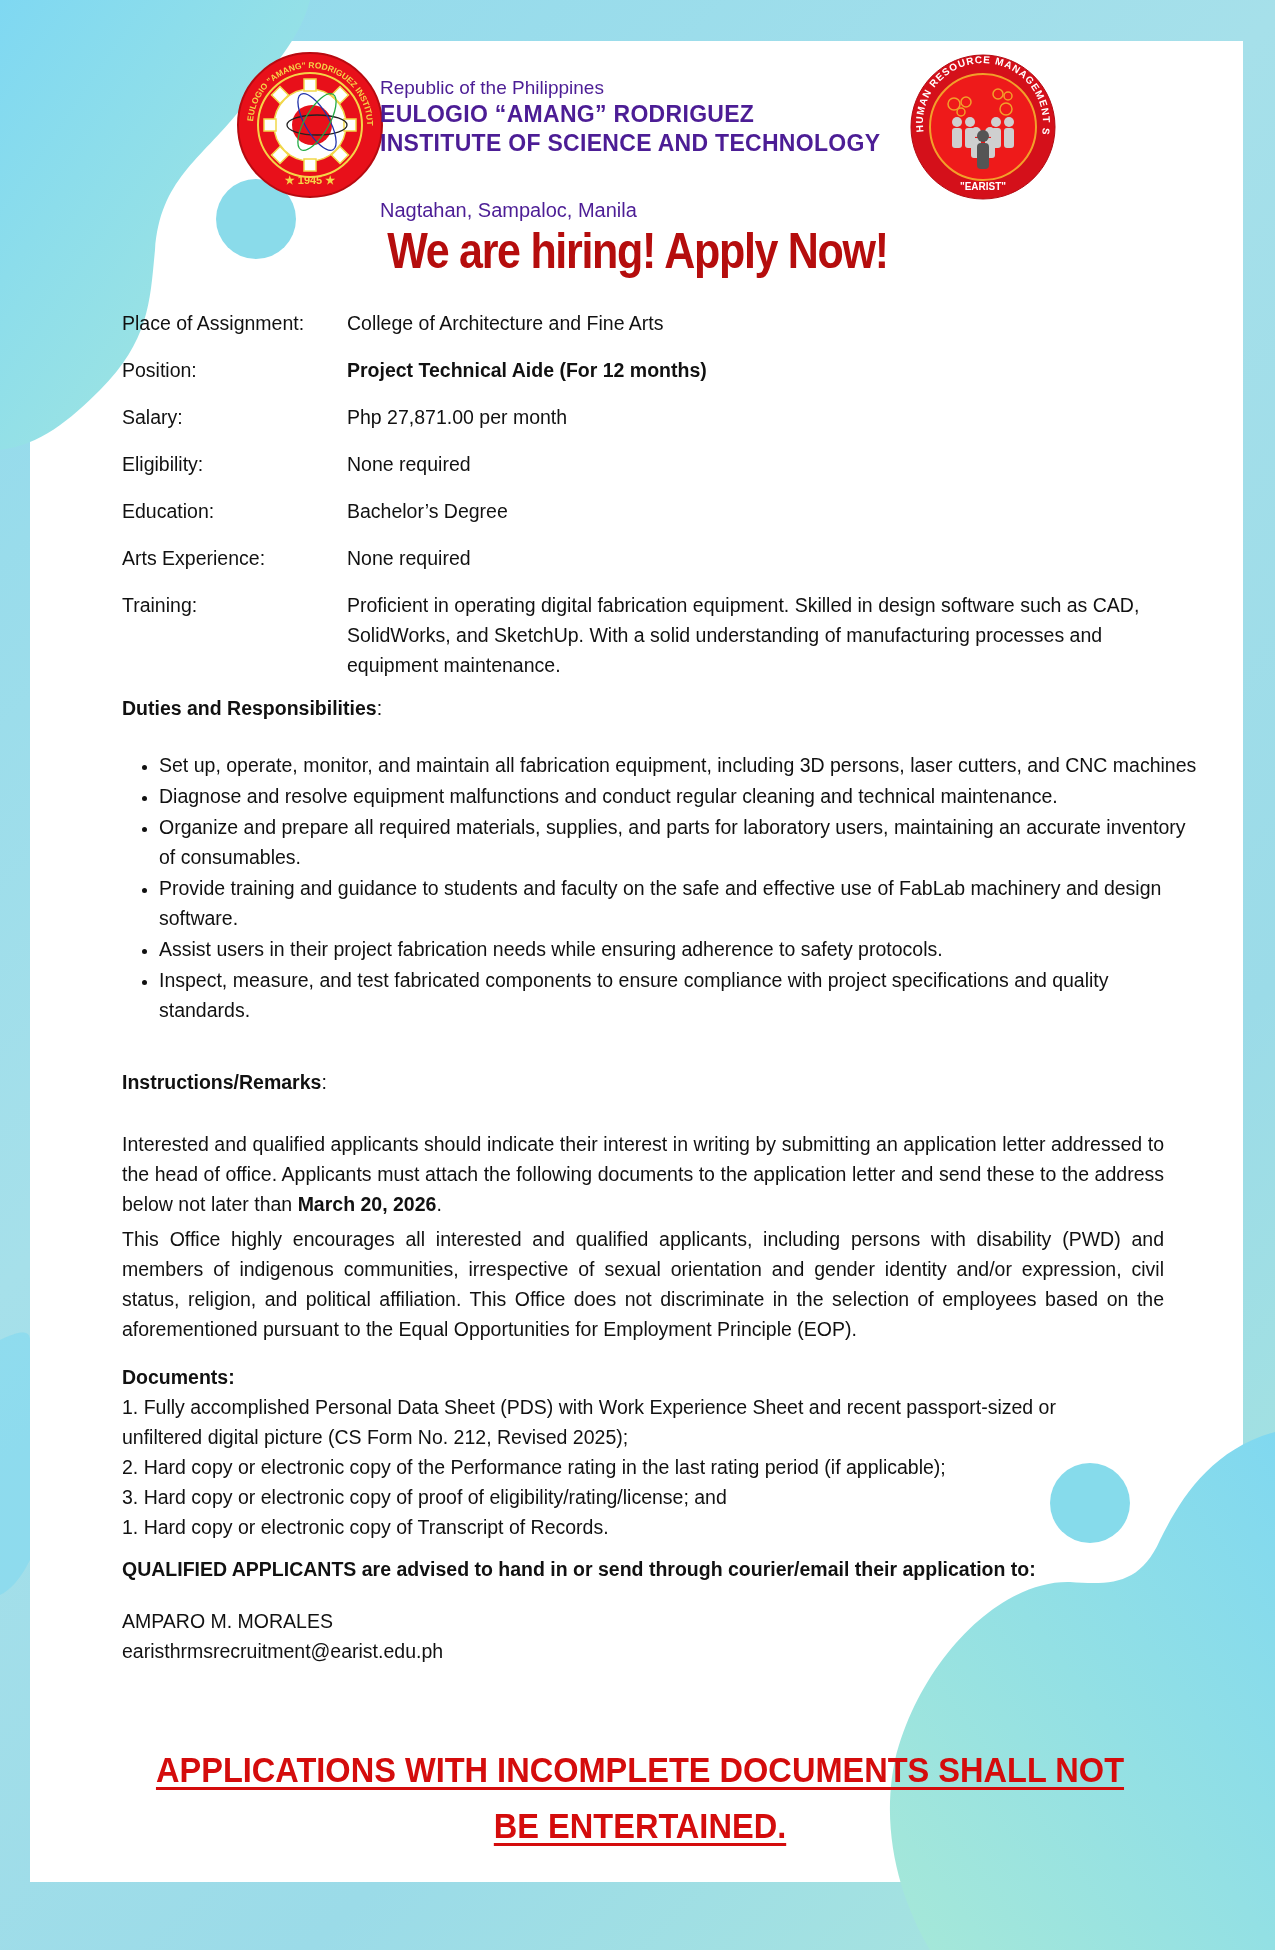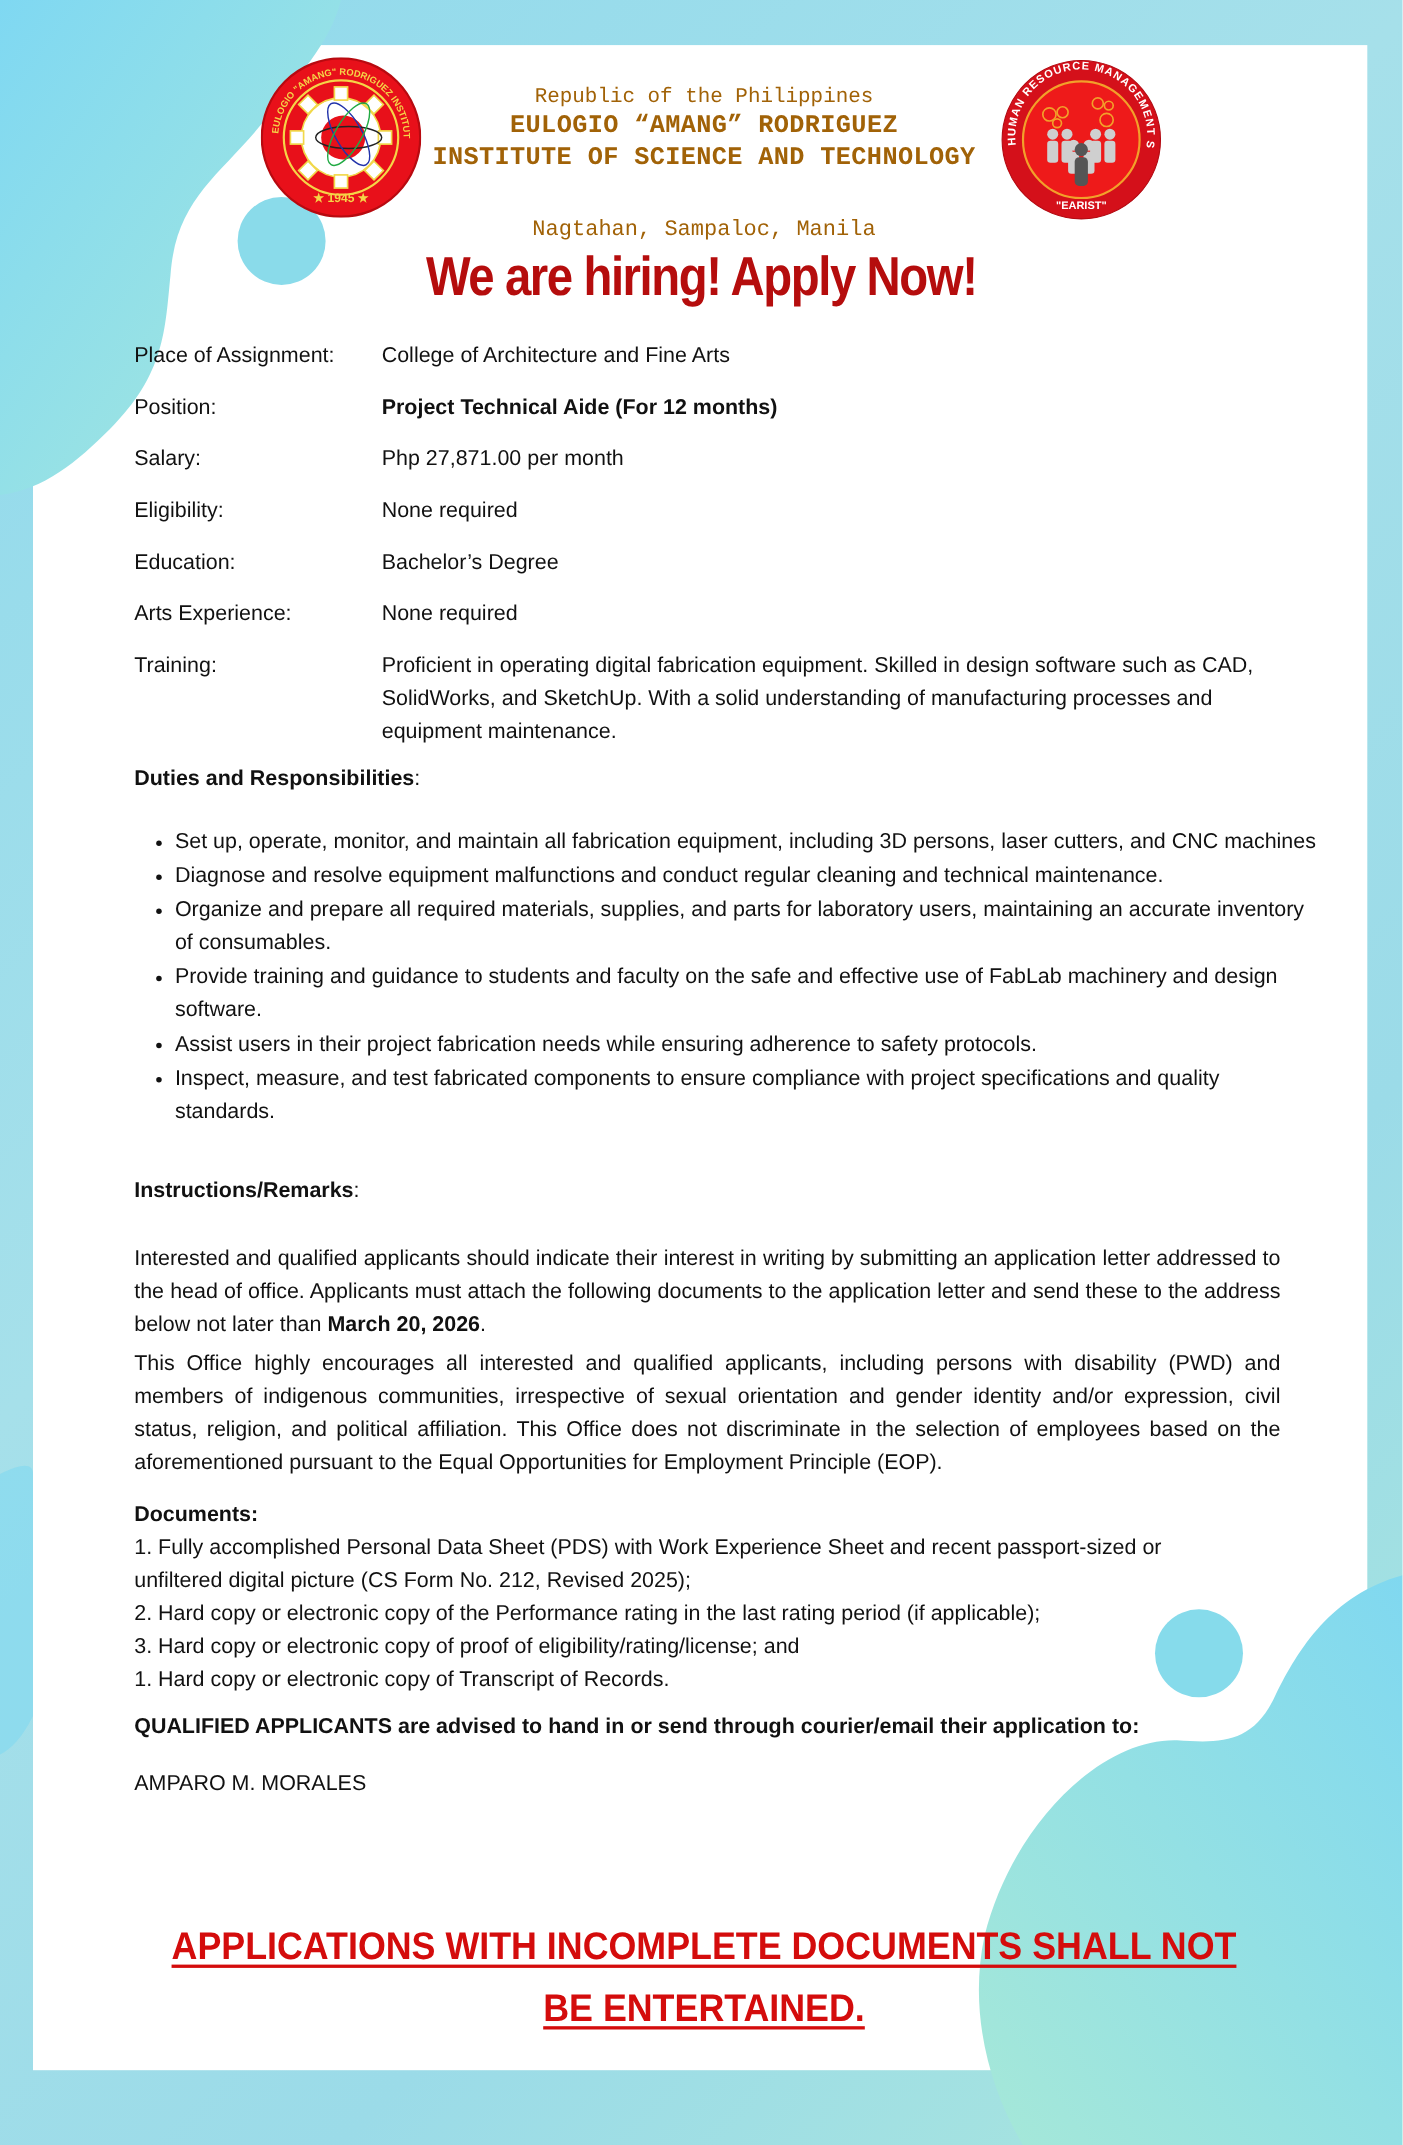--- a/index.html
+++ b/index.html
@@ -9,22 +9,22 @@
     font-family: "Liberation Sans", "DejaVu Sans", sans-serif;
     color:#111;
   }
   .bg-blob { position:absolute; }
   .card {
     position:absolute; left:30px; top:41px; width:1213px; height:1841px;
     background:#ffffff;
   }
   .content { position:absolute; left:0; top:0; width:1275px; height:1950px; }
   .logo { position:absolute; width:146px; height:146px; }
-  .hdr { position:absolute; left:380px; width:520px; text-align:center;
-    font-family:Liberation Mono, monospace; color:#a16207; }
+  .hdr { position:absolute; left:380px; width:520px; text-align:left;
+    font-family:Liberation Sans, sans-serif; color:#4c1d95; }
   .hdr .l1 { font-size:19px; line-height:24px; }
   .hdr .l2 { font-size:23px; line-height:29px; font-weight:bold; letter-spacing:0.3px; }
   .hdr .l4 { font-size:20px; line-height:24px;margin-top:40px; }
   .title {
     position:absolute; top:222px; left:0; width:1275px; text-align:center;
     font-family:"Liberation Sans", sans-serif; font-weight:bold; font-size:50px;
     color:#b50d0d; letter-spacing:-1.5px; transform:scaleX(0.86); transform-origin:center;
   }
   .row { position:absolute; left:122px; font-size:19.5px; line-height:30px; }
   .row .lbl { position:absolute; left:0; top:0; width:220px; white-space:nowrap; }
@@ -192,16 +192,17 @@
     <div style="width:990px;">1. Fully accomplished Personal Data Sheet (PDS) with Work Experience Sheet and recent passport-sized or unfiltered digital picture (CS Form No. 212, Revised 2025);</div>
     <div>2. Hard copy or electronic copy of the Performance rating in the last rating period (if applicable);</div>
     <div>3. Hard copy or electronic copy of proof of eligibility/rating/license; and</div>
     <div>1. Hard copy or electronic copy of Transcript of Records.</div>
   </div>
 
   <div class="section-h" style="top:1558px;">QUALIFIED APPLICANTS are advised to hand in or send through courier/email their application to:</div>
 
   <div class="contact">
     <div>AMPARO M. MORALES</div>
+    <div>earisthrmsrecruitment@earist.edu.ph</div>
   </div>
 
   <div class="warning">APPLICATIONS WITH INCOMPLETE DOCUMENTS SHALL NOT BE ENTERTAINED.</div>
 </div>
 
 </body></html>

